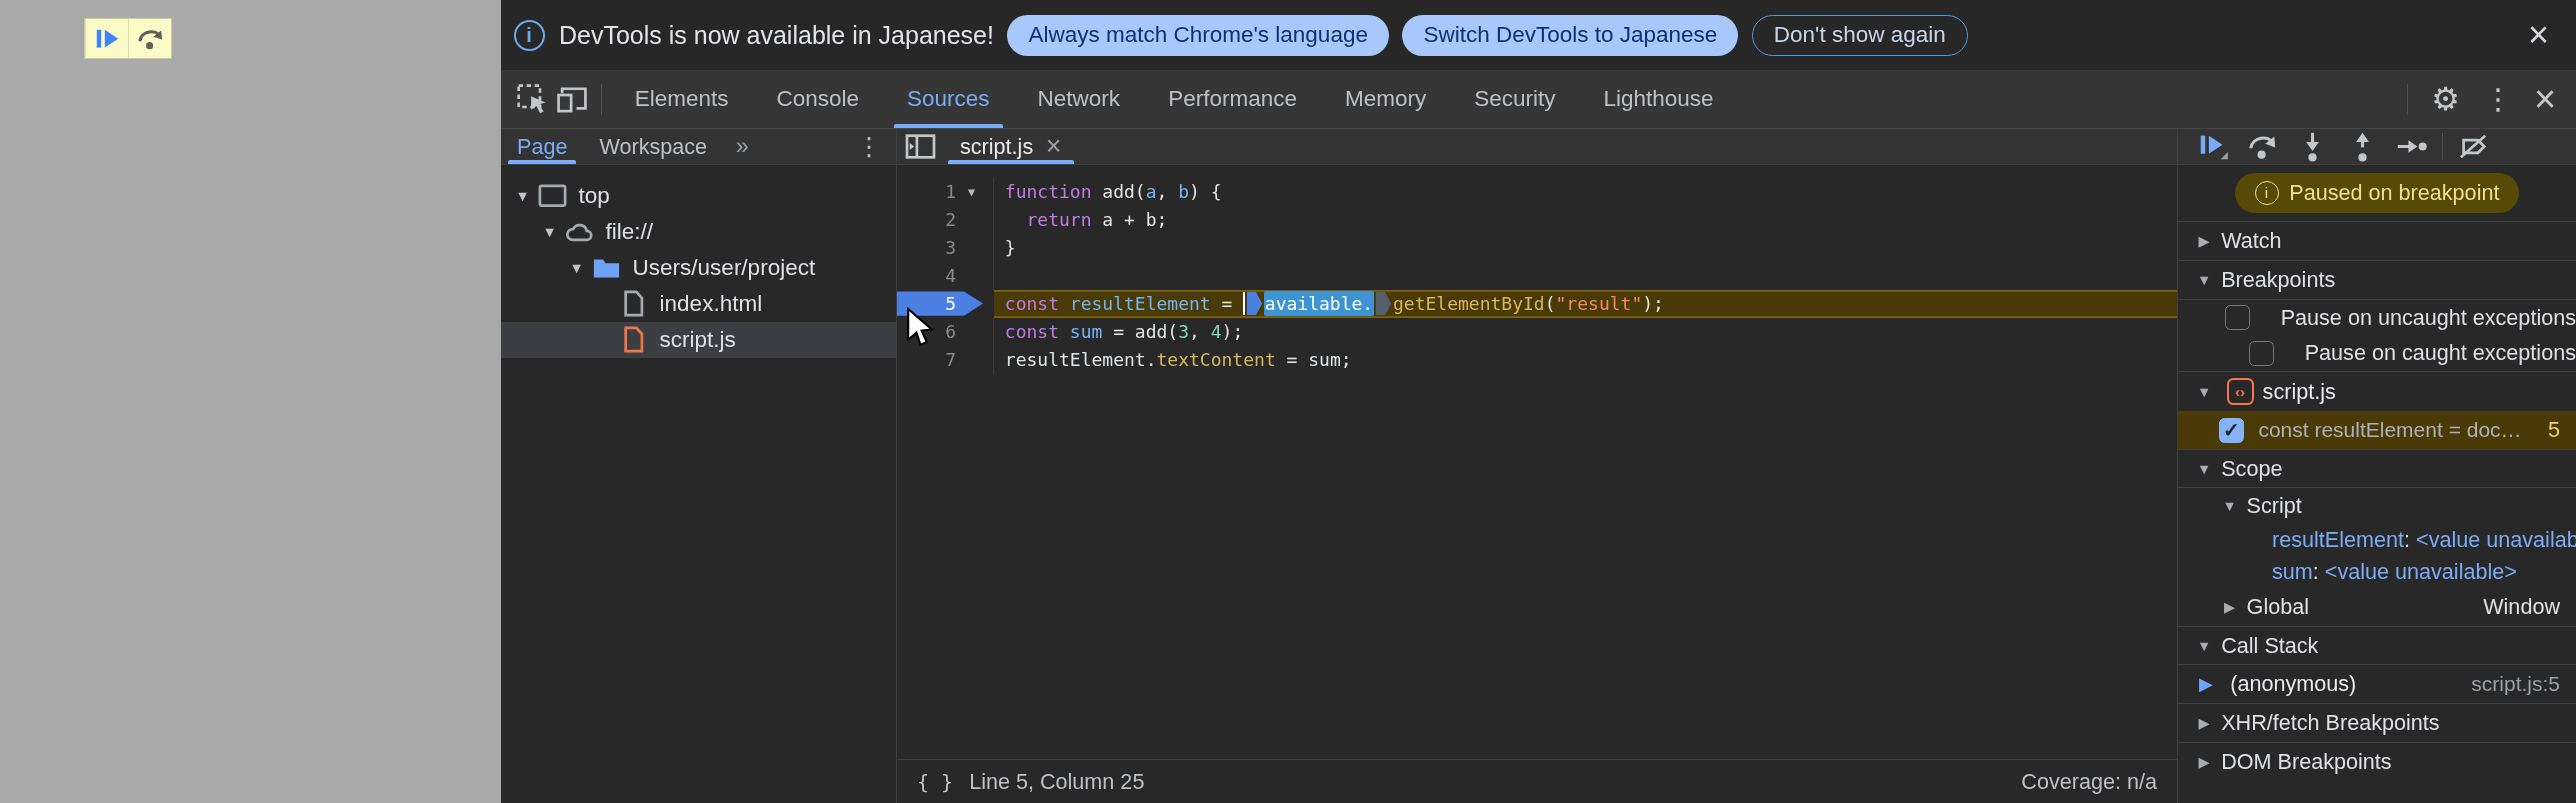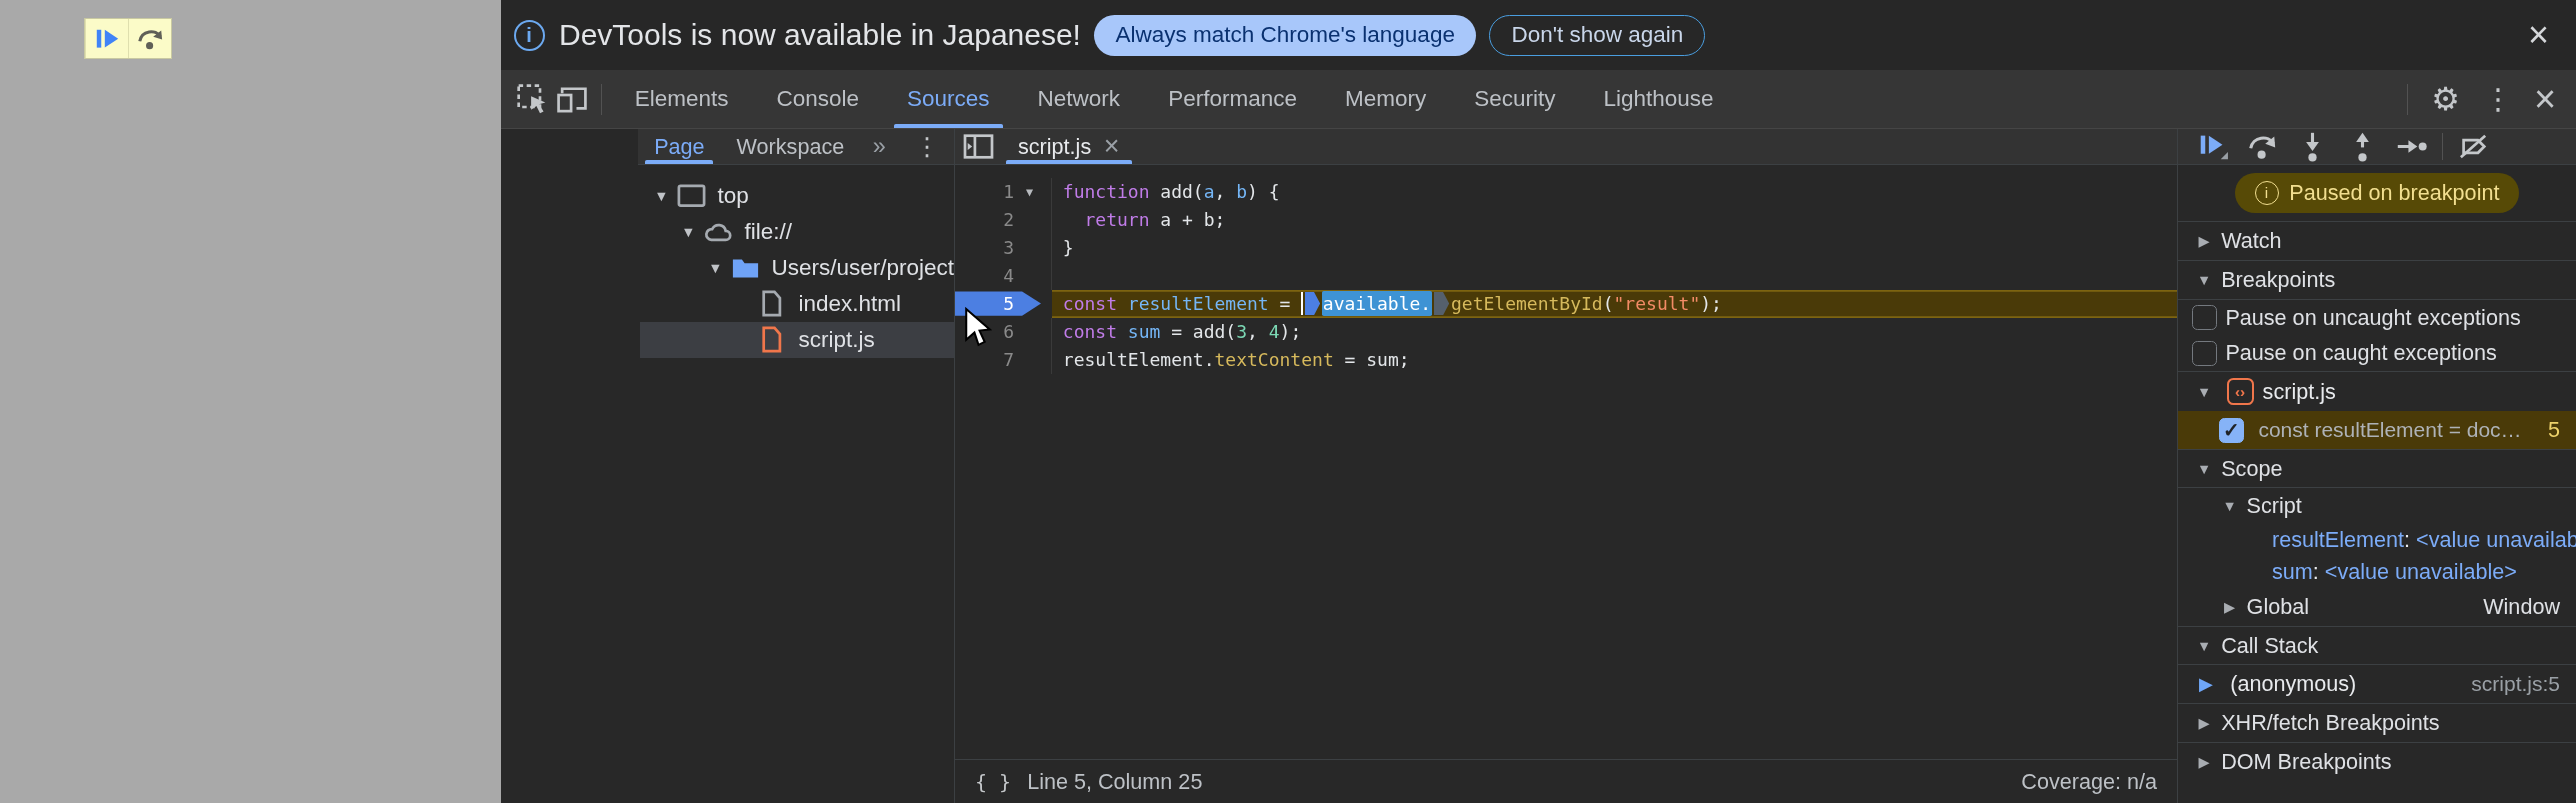--- a/index.html
+++ b/index.html
@@ -12,21 +12,21 @@
   .pb-text { display:flex; align-items:center; padding:0 20px; font-size:24px; color:#1b1b1b; white-space:nowrap; }
   .pb-btn { width:43px; border-left:0.9px solid #DFDFAE; display:flex; align-items:center; justify-content:center; }
 
   
   .devtools { position:absolute; left:501px; top:0; width:2075px; height:804px; background:#282828; }
 
   
   .infobar { height:70px; background:#272727; display:flex; align-items:center; padding:0 21.6px 0 12.6px; }
   .info-icon { width:31px; height:31px; border:2.7px solid #6CA9F0; border-radius:50%; color:#6CA9F0;
     display:flex; align-items:center; justify-content:center; font-size:20px; font-weight:bold; flex:none; }
-  .info-msg { margin-left:14.4px; font-size:30px; color:#E3E5E8; white-space:nowrap; }
+  .info-msg { margin-left:14.4px; font-size:25px; color:#E3E5E8; white-space:nowrap; }
   .ib-btn { margin-left:13.5px; height:41px; border-radius:21px; padding:0 21px; display:flex; align-items:center;
     font-size:22.5px; font-weight:500; white-space:nowrap; background:#A8C7FA; color:#0A3170; }
   .ib-btn.outlined { background:transparent; border:1.8px solid #4A9EE0; color:#C9D6EA; font-weight:400; }
   .ib-close { margin-left:auto; font-size:36px; color:#D5D7DA; line-height:1; padding:0 5.4px; }
 
   
   .tabbar { height:59px; background:#363636; border-bottom:0.9px solid #454545; display:flex; align-items:center; padding:0 12.6px 0 10.8px; }
   .tb-icon { width:40px; height:36px; display:flex; align-items:center; justify-content:center; }
   .tb-sep { width:0.9px; height:31px; background:#525252; margin:0 9px; }
   .tab { height:100%; padding:0 24px; display:flex; align-items:center; font-size:22.5px; color:#BDC1C6; position:relative; white-space:nowrap; gap:9px; }
@@ -34,21 +34,21 @@
   .tab.selected::after { content:""; position:absolute; left:10.8px; right:10.8px; bottom:0; height:3.6px; background:#7CACF8; border-radius:1.8px 1.8px 0 0; }
   .tb-right { margin-left:auto; display:flex; align-items:center; gap:5.4px; }
   .gear { font-size:32px; color:#C4C7CA; padding:0 9px; }
   .dots-v { font-size:29px; color:#C4C7CA; padding:0 9px; }
   .x-close { font-size:38px; color:#C4C7CA; padding:0 7.2px; line-height:1; }
 
   
   .main { position:absolute; top:129px; left:0; right:0; bottom:0; display:flex; }
 
   
-  .sidebar { width:454px; flex:none; border-right:0.9px solid #3C4043; display:flex; flex-direction:column; background:#282828;align-items:flex-end; }
+  .sidebar { width:396px; flex:none; border-right:0.9px solid #3C4043; display:flex; flex-direction:column; background:#282828; }
   .pane-header { height:36px; flex:none; background:#333333; border-bottom:0.9px solid #3C4043; display:flex; align-items:center; font-size:21.6px; color:#BDC1C6; }
   .sb-tab { height:100%; padding:0 16px; display:flex; align-items:center; position:relative; }
   .sb-tab.selected { color:#7CACF8; }
   .sb-tab.selected::after { content:""; position:absolute; left:7.2px; right:7.2px; bottom:0; height:3.6px; background:#7CACF8; border-radius:1.8px 1.8px 0 0; }
   .sb-more { color:#9AA0A6; font-size:23.4px; padding:0 12.6px; letter-spacing:1.8px; }
   .sb-menu { margin-left:auto; color:#C4C7CA; font-size:25px; padding:0 14.4px; }
   .tree { padding-top:12.6px; }
   .tree-row { height:36px; display:flex; align-items:center; font-size:22.5px; color:#DFE1E5; white-space:nowrap; }
   .tree-row.selected { background:#3C3E43; }
   .t-arrow { width:25px; text-align:center; font-size:14.4px; color:#C0C3C7; flex:none; }
@@ -94,21 +94,21 @@
   .rp-toolbar { height:36px; flex:none; background:#333333; border-bottom:0.9px solid #3C4043; display:flex; align-items:center; padding-left:9px; }
   .dbg-btn { width:50px; height:36px; display:flex; align-items:center; justify-content:center; }
   .rp-sep { width:0.9px; height:27px; background:#525252; margin:0 5.4px; }
   .paused-row { height:56px; flex:none; display:flex; align-items:center; justify-content:center; }
   .paused-pill { background:#574A06; color:#F2DF90; height:40px; border-radius:20px; display:flex; align-items:center; gap:10.8px; padding:0 20px; font-size:21.6px; white-space:nowrap; }
   .pill-info { width:24px; height:24px; border:1.8px solid #F2DF90; border-radius:50%; display:flex; align-items:center; justify-content:center; font-size:15.3px; flex:none; }
   .section-h { height:39px; flex:none; display:flex; align-items:center; padding-left:12.6px; color:#DFE1E5; gap:3.6px; }
   .bt { border-top:0.9px solid #3C4043; } .bb { border-bottom:0.9px solid #3C4043; }
   .tri { width:27px; text-align:center; font-size:14.4px; color:#A9ADB2; flex:none; }
   .tri.blue { color:#6FA7F8; font-size:18px; }
-  .checkbox-row { height:36px; flex:none; display:flex; align-items:center; padding-left:14.4px; gap:8px; color:#DFE1E5; }
+  .checkbox-row { height:36px; flex:none; display:flex; align-items:center; padding-left:14.4px; gap:31px; color:#DFE1E5;justify-content:flex-end; }
   .cb { width:25px; height:25px; border:1.8px solid #74797F; border-radius:5.4px; flex:none; }
   .cb.checked { background:#86B3F7; border-color:#86B3F7; display:flex; align-items:center; justify-content:center; }
   .cb.checked::after { content:"✓"; color:#1F2328; font-size:20px; font-weight:bold; }
   .bp-group-h { height:40px; flex:none; display:flex; align-items:center; padding-left:12.6px; gap:9px; }
   .script-icon { width:27px; height:27px; border:2.7px solid #F0764B; border-radius:6.3px; color:#F0764B; display:flex; align-items:center; justify-content:center; font-size:15.3px; font-weight:bold; flex:none; }
   .bp-entry { height:38px; flex:none; background:#4A3A08; display:flex; align-items:center; padding:0 16px 0 41px; gap:14.4px; }
   .bp-code { color:#AEB2B7; font-size:21px; flex:1; overflow:hidden; white-space:nowrap; }
   .bp-line { color:#EFD36B; flex:none; }
   .scope-sub { height:36px; flex:none; display:flex; align-items:center; padding-left:38px; gap:3.6px; color:#DFE1E5; }
   .var-row { height:32px; flex:none; display:flex; align-items:center; padding-left:94px; font-size:21.6px; white-space:nowrap; }
@@ -136,20 +136,21 @@
     </svg>
   </div>
 </div>
 
 <div class="devtools">
 
   <div class="infobar">
     <div class="info-icon">i</div>
     <div class="info-msg">DevTools is now available in Japanese!</div>
     <div class="ib-btn">Always match Chrome's language</div>
+    <div class="ib-btn">Switch DevTools to Japanese</div>
     <div class="ib-btn outlined">Don't show again</div>
     <div class="ib-close">×</div>
   </div>
 
   <div class="tabbar">
     <div class="tb-icon">
       <svg width="32" height="32" viewBox="0 0 36 36">
         <rect x="3" y="3" width="24" height="24" fill="none" stroke="#C4C7CA" stroke-width="3" stroke-dasharray="5 4"></rect>
         <polygon points="17,15 33,22 26,24 31,32 27,34 23,26 17,30" fill="#C4C7CA"></polygon>
       </svg>

